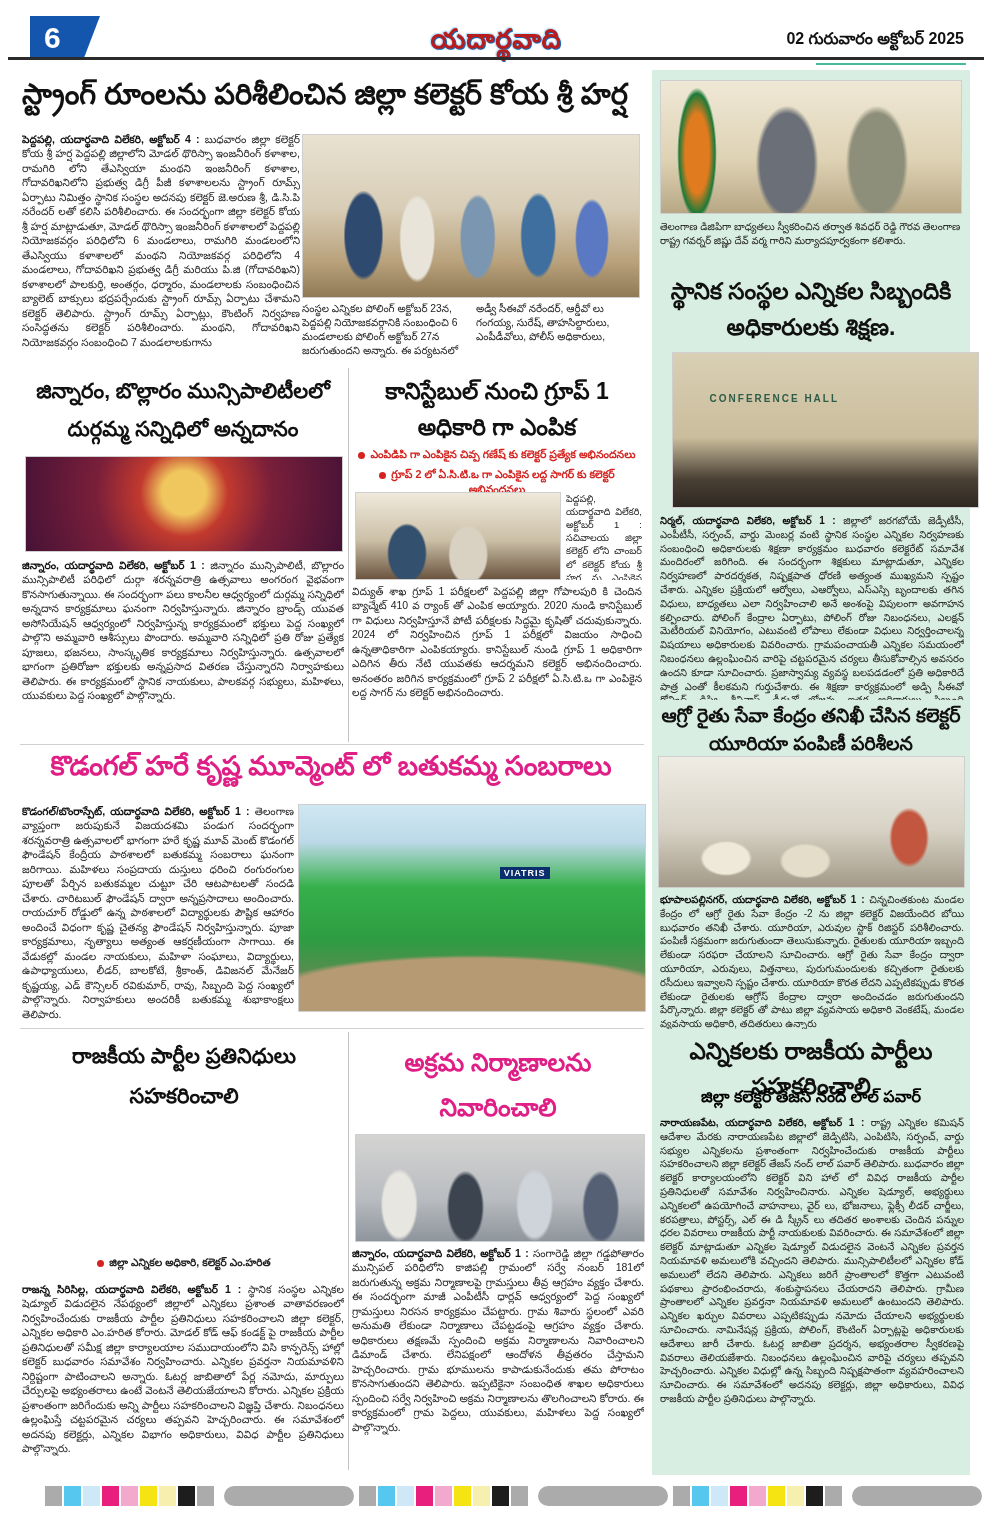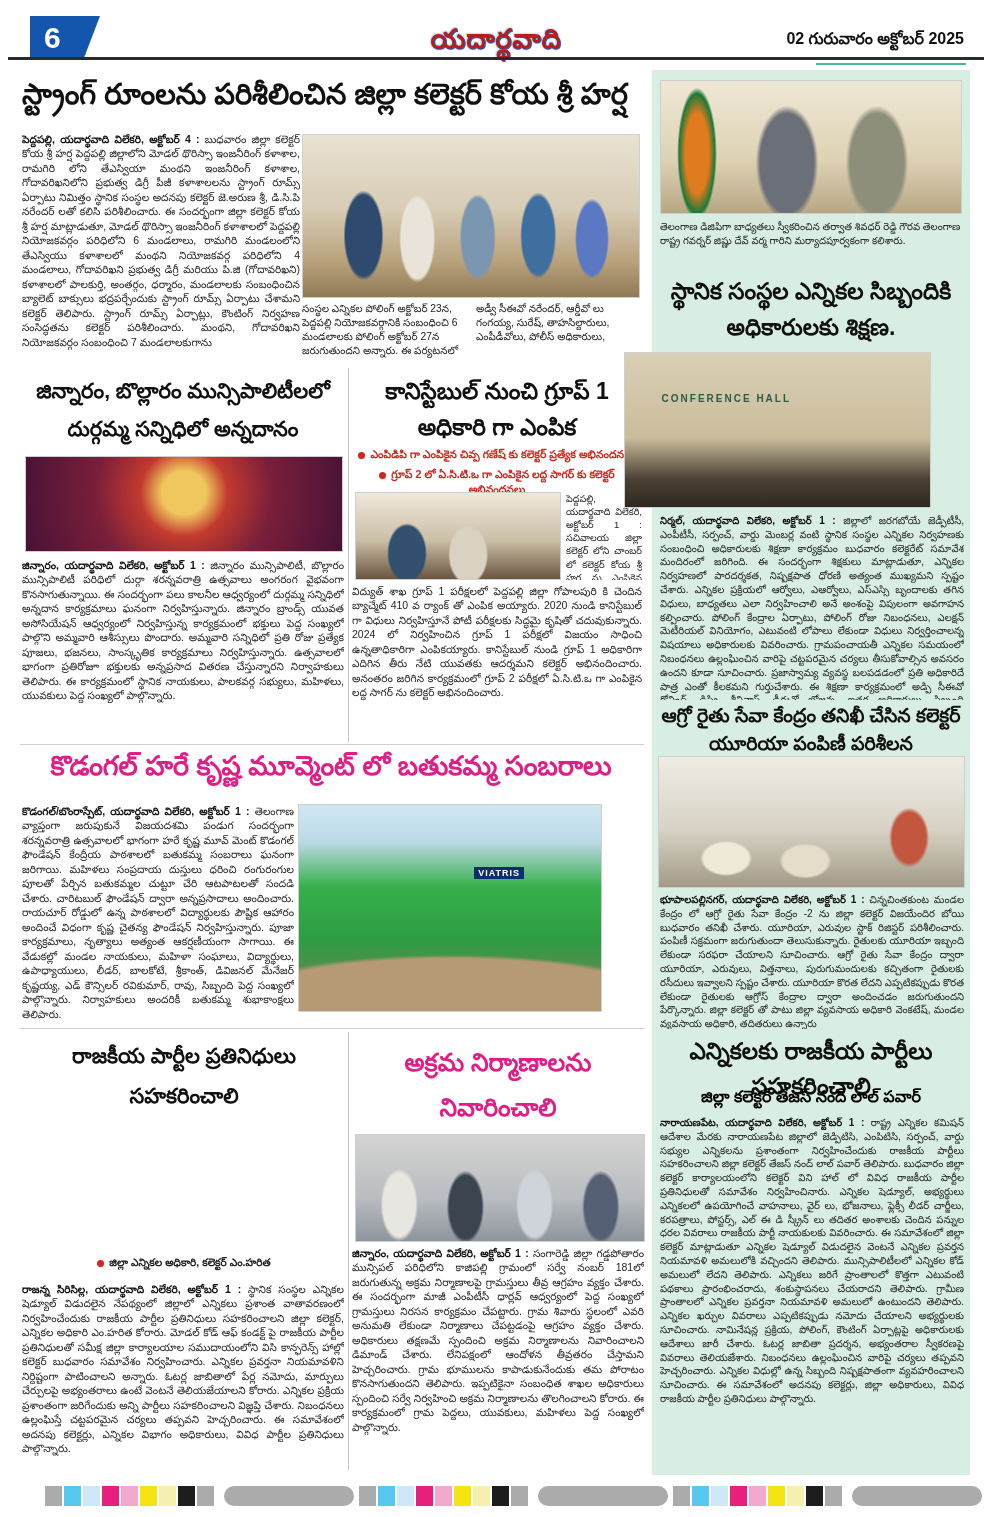--- a/index.html
+++ b/index.html
@@ -126,21 +126,21 @@
   <div class="body-text" style="left:352px;top:584px;width:290px;height:156px;">
     <span>విద్యుత్ శాఖ గ్రూప్ 1 పరీక్షలలో పెద్దపల్లి జిల్లా గోపాలపురి కి చెందిన బ్యాచ్మేట్ 410 వ ర్యాంక్ తో ఎంపిక అయ్యారు. 2020 నుండి కానిస్టేబుల్ గా విధులు నిర్వహిస్తూనే పోటీ పరీక్షలకు సిద్ధమై కృషితో చదువుకున్నారు. 2024 లో నిర్వహించిన గ్రూప్ 1 పరీక్షలో విజయం సాధించి ఉన్నతాధికారిగా ఎంపికయ్యారు. కానిస్టేబుల్ నుండి గ్రూప్ 1 అధికారిగా ఎదిగిన తీరు నేటి యువతకు ఆదర్శమని కలెక్టర్ అభినందించారు. అనంతరం జరిగిన కార్యక్రమంలో గ్రూప్ 2 పరీక్షలో ఏ.సి.టి.ఒ గా ఎంపికైన లద్ద సాగర్ ను కలెక్టర్ అభినందించారు.</span>
   </div>
 
   <div class="hrule" style="left:20px;top:744px;width:624px;"></div>
   <div class="headline center magenta" style="left:20px;top:750px;width:622px;font-size:27px;">కొడంగల్ హరే కృష్ణ మూవ్మెంట్ లో బతుకమ్మ సంబరాలు</div>
   <div class="body-text" style="left:22px;top:804px;width:272px;height:220px;">
     <span class="dl">కొడంగల్/బొంరాస్పేట్, యదార్థవాది విలేకరి, అక్టోబర్ 1 :</span>
     <span>తెలంగాణ వ్యాప్తంగా జరుపుకునే విజయదశమి పండుగ సందర్భంగా శరన్నవరాత్రి ఉత్సవాలలో భాగంగా హరే కృష్ణ మూవ్ మెంట్ కొడంగల్ ఫౌండేషన్ కేంద్రీయ పాఠశాలలో బతుకమ్మ సంబరాలు ఘనంగా జరిగాయి. మహిళలు సంప్రదాయ దుస్తులు ధరించి రంగురంగుల పూలతో పేర్చిన బతుకమ్మల చుట్టూ చేరి ఆటపాటలతో సందడి చేశారు. చారిటబుల్ ఫౌండేషన్ ద్వారా అన్నప్రసాదాలు అందించారు. రాయచూర్ రోడ్డులో ఉన్న పాఠశాలలో విద్యార్థులకు పౌష్టిక ఆహారం అందించే విధంగా కృష్ణ చైతన్య ఫౌండేషన్ నిర్వహిస్తున్నారు. పూజా కార్యక్రమాలు, నృత్యాలు అత్యంత ఆకర్షణీయంగా సాగాయి. ఈ వేడుకల్లో మండల నాయకులు, మహిళా సంఘాలు, విద్యార్థులు, ఉపాధ్యాయులు, లీడర్, బాలకోటే, శ్రీకాంత్, డివిజనల్ మేనేజర్ కృష్ణయ్య, ఎడ్ కౌన్సిలర్ రవికుమార్, రావు, సిబ్బంది పెద్ద సంఖ్యలో పాల్గొన్నారు. నిర్వాహకులు అందరికీ బతుకమ్మ శుభాకాంక్షలు తెలిపారు.</span>
   </div>
-  <div class="photo ph-kodangal" style="left:298px;top:804px;width:304px;height:208px;">
+  <div class="photo ph-kodangal" style="left:298px;top:804px;width:348px;height:208px;">
     <span class="ph-label" style="left:58%;top:30%;font-size:9px;color:#ffffff;background:#0b2e6e;padding:1px 4px;">VIATRIS</span>
   </div>
 
   <div class="hrule" style="left:20px;top:1028px;width:624px;"></div>
   <div class="headline center" style="left:25px;top:1036px;width:318px;font-size:21px;line-height:1.9;">రాజకీయ పార్టీల ప్రతినిధులు సహకరించాలి</div>
   <div class="bullet-line" style="left:25px;top:1256px;width:318px;font-size:10.5px;color:#222;">
     <span class="dot"></span><span>జిల్లా ఎన్నికల అధికారి, కలెక్టర్ ఎం.హరిత</span>
   </div>
   <div class="body-text" style="left:22px;top:1282px;width:322px;height:188px;">
     <span class="dl">రాజన్న సిరిసిల్ల, యదార్థవాది విలేకరి, అక్టోబర్ 1 :</span>
@@ -152,21 +152,21 @@
   <div class="headline center magenta" style="left:352px;top:1040px;width:292px;font-size:25px;line-height:1.8;">అక్రమ నిర్మాణాలను నివారించాలి</div>
   <div class="photo ph-protest" style="left:355px;top:1134px;width:290px;height:108px;"></div>
   <div class="body-text" style="left:352px;top:1246px;width:292px;height:224px;">
     <span class="dl">జిన్నారం, యదార్థవాది విలేకరి, అక్టోబర్ 1 :</span>
     <span>సంగారెడ్డి జిల్లా గడ్డపోతారం మున్సిపల్ పరిధిలోని కాజిపల్లి గ్రామంలో సర్వే నంబర్ 181లో జరుగుతున్న అక్రమ నిర్మాణాలపై గ్రామస్తులు తీవ్ర ఆగ్రహం వ్యక్తం చేశారు. ఈ సందర్భంగా మాజీ ఎంపీటీసీ ధార్లవ్ ఆధ్వర్యంలో పెద్ద సంఖ్యలో గ్రామస్తులు నిరసన కార్యక్రమం చేపట్టారు. గ్రామ శివారు స్థలంలో ఎవరి అనుమతి లేకుండా నిర్మాణాలు చేపట్టడంపై ఆగ్రహం వ్యక్తం చేశారు. అధికారులు తక్షణమే స్పందించి అక్రమ నిర్మాణాలను నివారించాలని డిమాండ్ చేశారు. లేనిపక్షంలో ఆందోళన తీవ్రతరం చేస్తామని హెచ్చరించారు. గ్రామ భూములను కాపాడుకునేందుకు తమ పోరాటం కొనసాగుతుందని తెలిపారు. ఇప్పటికైనా సంబంధిత శాఖల అధికారులు స్పందించి సర్వే నిర్వహించి అక్రమ నిర్మాణాలను తొలగించాలని కోరారు. ఈ కార్యక్రమంలో గ్రామ పెద్దలు, యువకులు, మహిళలు పెద్ద సంఖ్యలో పాల్గొన్నారు.</span>
   </div>
 
   <div class="photo ph-dgp" style="left:660px;top:80px;width:302px;height:134px;"></div>
   <div class="caption" style="left:660px;top:220px;width:302px;height:46px;font-size:10px;">తెలంగాణ డిజిపిగా బాధ్యతలు స్వీకరించిన తర్వాత శివధర్ రెడ్డి గౌరవ తెలంగాణ రాష్ట్ర గవర్నర్ జిష్ణు దేవ్ వర్మ గారిని మర్యాదపూర్వకంగా కలిశారు.</div>
   <div class="headline center" style="left:658px;top:274px;width:306px;font-size:23px;line-height:1.55;">స్థానిక సంస్థల ఎన్నికల సిబ్బందికి అధికారులకు శిక్షణ.</div>
-  <div class="photo ph-conference" style="left:624px;top:352px;width:307px;height:156px;">
+  <div class="photo ph-conference" style="left:672px;top:352px;width:307px;height:156px;">
     <span class="ph-label" style="left:12%;top:26%;font-size:10px;color:#2e5c46;letter-spacing:2px;">CONFERENCE HALL</span>
   </div>
   <div class="body-text" style="left:660px;top:514px;width:304px;height:186px;font-size:10px;">
     <span class="dl">నిర్మల్, యదార్థవాది విలేకరి, అక్టోబర్ 1 :</span>
     <span>జిల్లాలో జరగబోయే జెడ్పీటీసీ, ఎంపీటీసీ, సర్పంచ్, వార్డు మెంబర్ల వంటి స్థానిక సంస్థల ఎన్నికల నిర్వహణకు సంబంధించి అధికారులకు శిక్షణా కార్యక్రమం బుధవారం కలెక్టరేట్ సమావేశ మందిరంలో జరిగింది. ఈ సందర్భంగా శిక్షకులు మాట్లాడుతూ, ఎన్నికల నిర్వహణలో పారదర్శకత, నిష్పక్షపాత ధోరణి అత్యంత ముఖ్యమని స్పష్టం చేశారు. ఎన్నికల ప్రక్రియలో ఆర్వోలు, ఎఆర్వోలు, ఎస్ఎస్సి బృందాలకు తగిన విధులు, బాధ్యతలు ఎలా నిర్వహించాలి అనే అంశంపై విపులంగా అవగాహన కల్పించారు. పోలింగ్ కేంద్రాల ఏర్పాటు, పోలింగ్ రోజు నిబంధనలు, ఎలక్షన్ మెటీరియల్ వినియోగం, ఎటువంటి లోపాలు లేకుండా విధులు నిర్వర్తించాలన్న విషయాలు అధికారులకు వివరించారు. గ్రామపంచాయతీ ఎన్నికల సమయంలో నిబంధనలు ఉల్లంఘించిన వారిపై చట్టపరమైన చర్యలు తీసుకోవాల్సిన అవసరం ఉందని కూడా సూచించారు. ప్రజాస్వామ్య వ్యవస్థ బలపడడంలో ప్రతి అధికారిదే పాత్ర ఎంతో కీలకమని గుర్తుచేశారు. ఈ శిక్షణా కార్యక్రమంలో అడ్పి సీఈవో గోవింద్, డిపిఒ శ్రీనివాస్, డీఈవో భోజన్న, ఇతర అధికారులు, సిబ్బంది పాల్గొన్నారు.</span>
   </div>
 
   <div class="headline center" style="left:658px;top:702px;width:306px;font-size:19px;line-height:1.45;">ఆగ్రో రైతు సేవా కేంద్రం తనిఖీ చేసిన కలెక్టర్ యూరియా పంపిణీ పరిశీలన</div>
   <div class="photo ph-warehouse" style="left:658px;top:756px;width:307px;height:132px;"></div>
   <div class="body-text" style="left:660px;top:893px;width:304px;height:136px;font-size:10px;">

